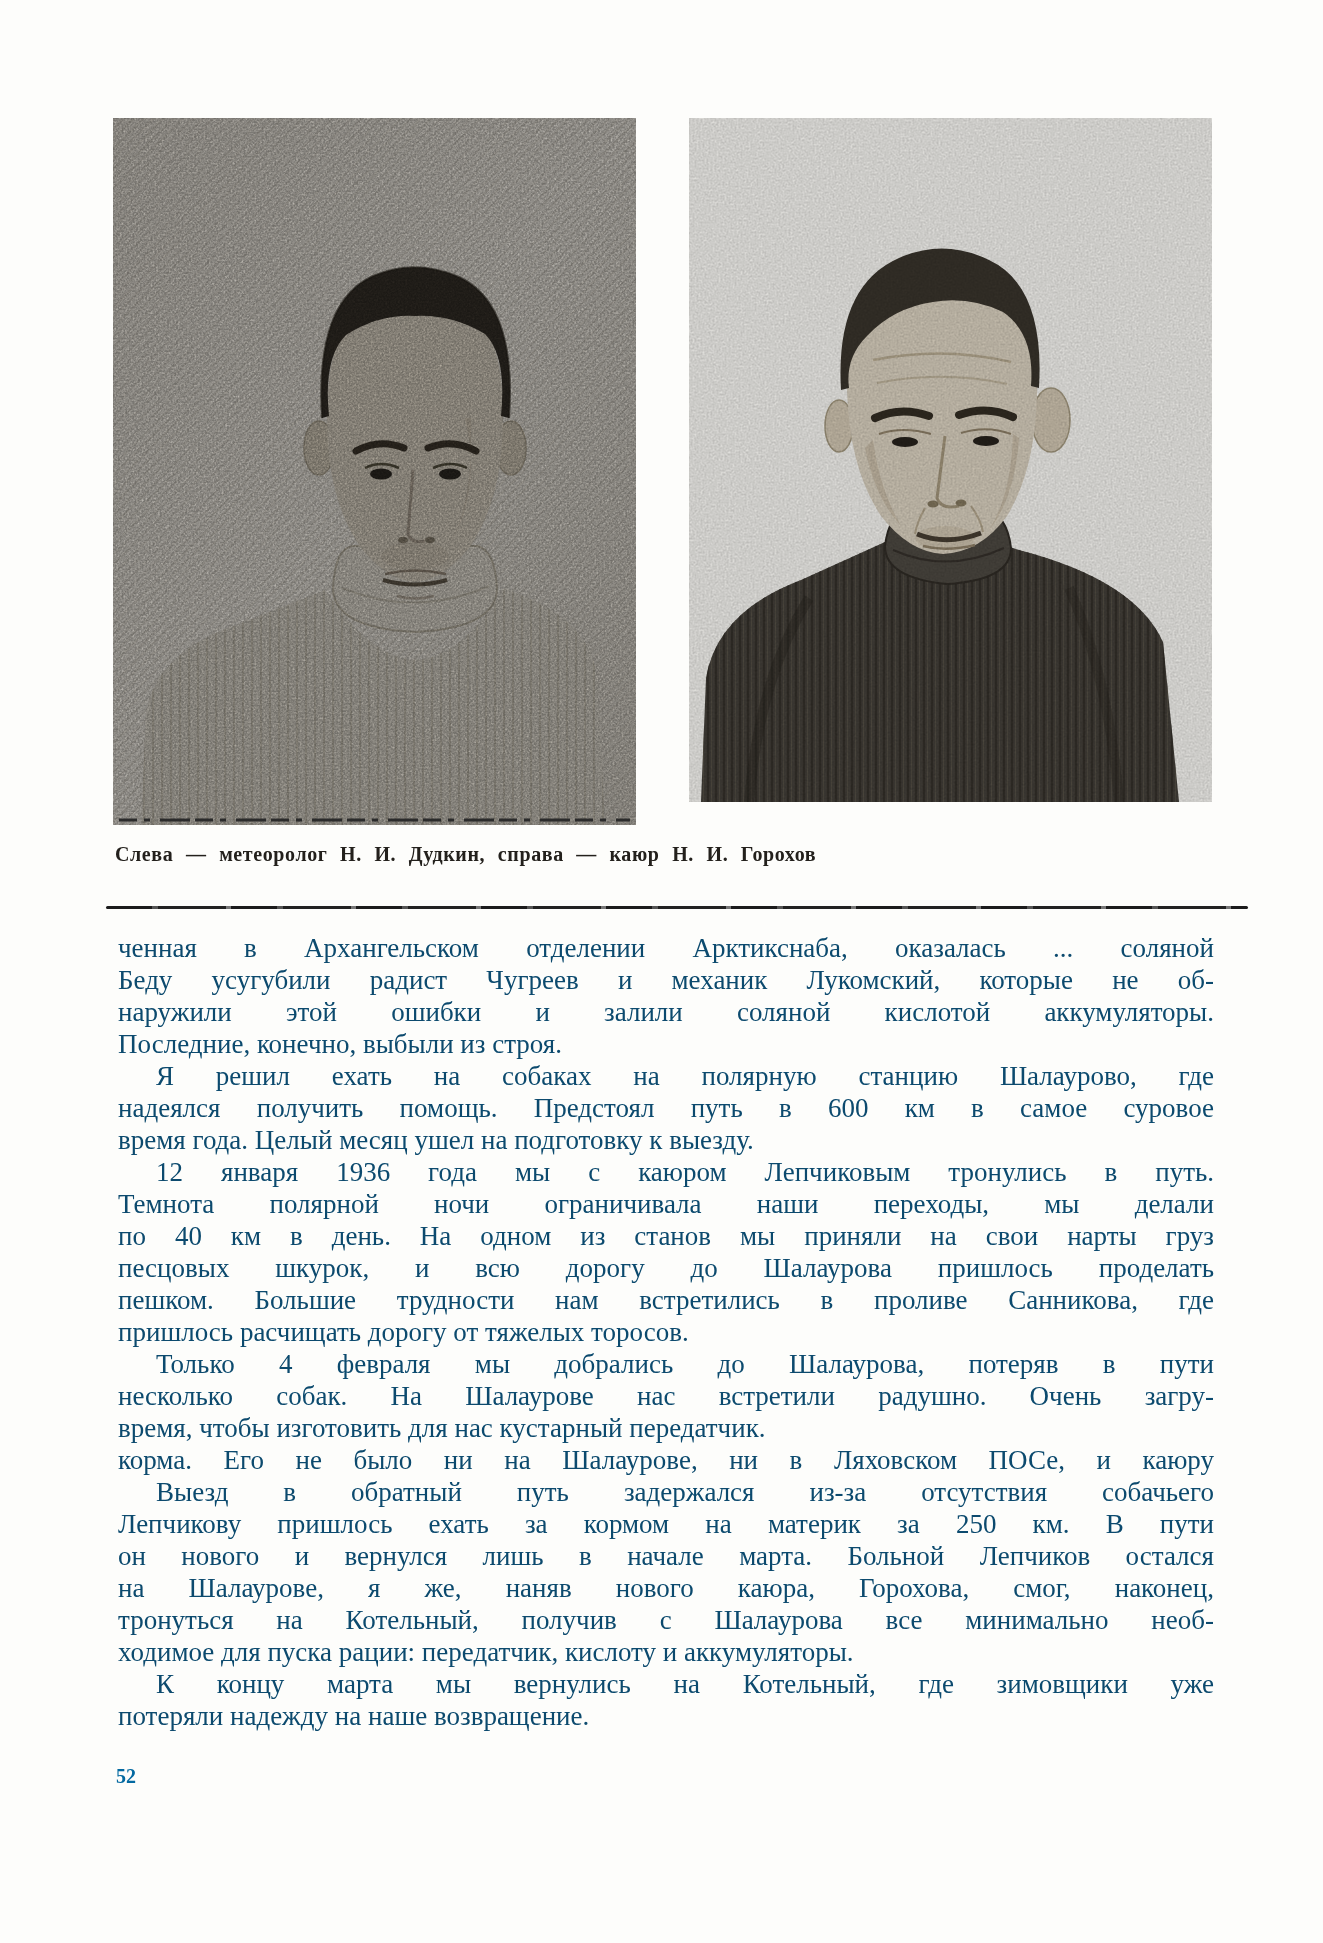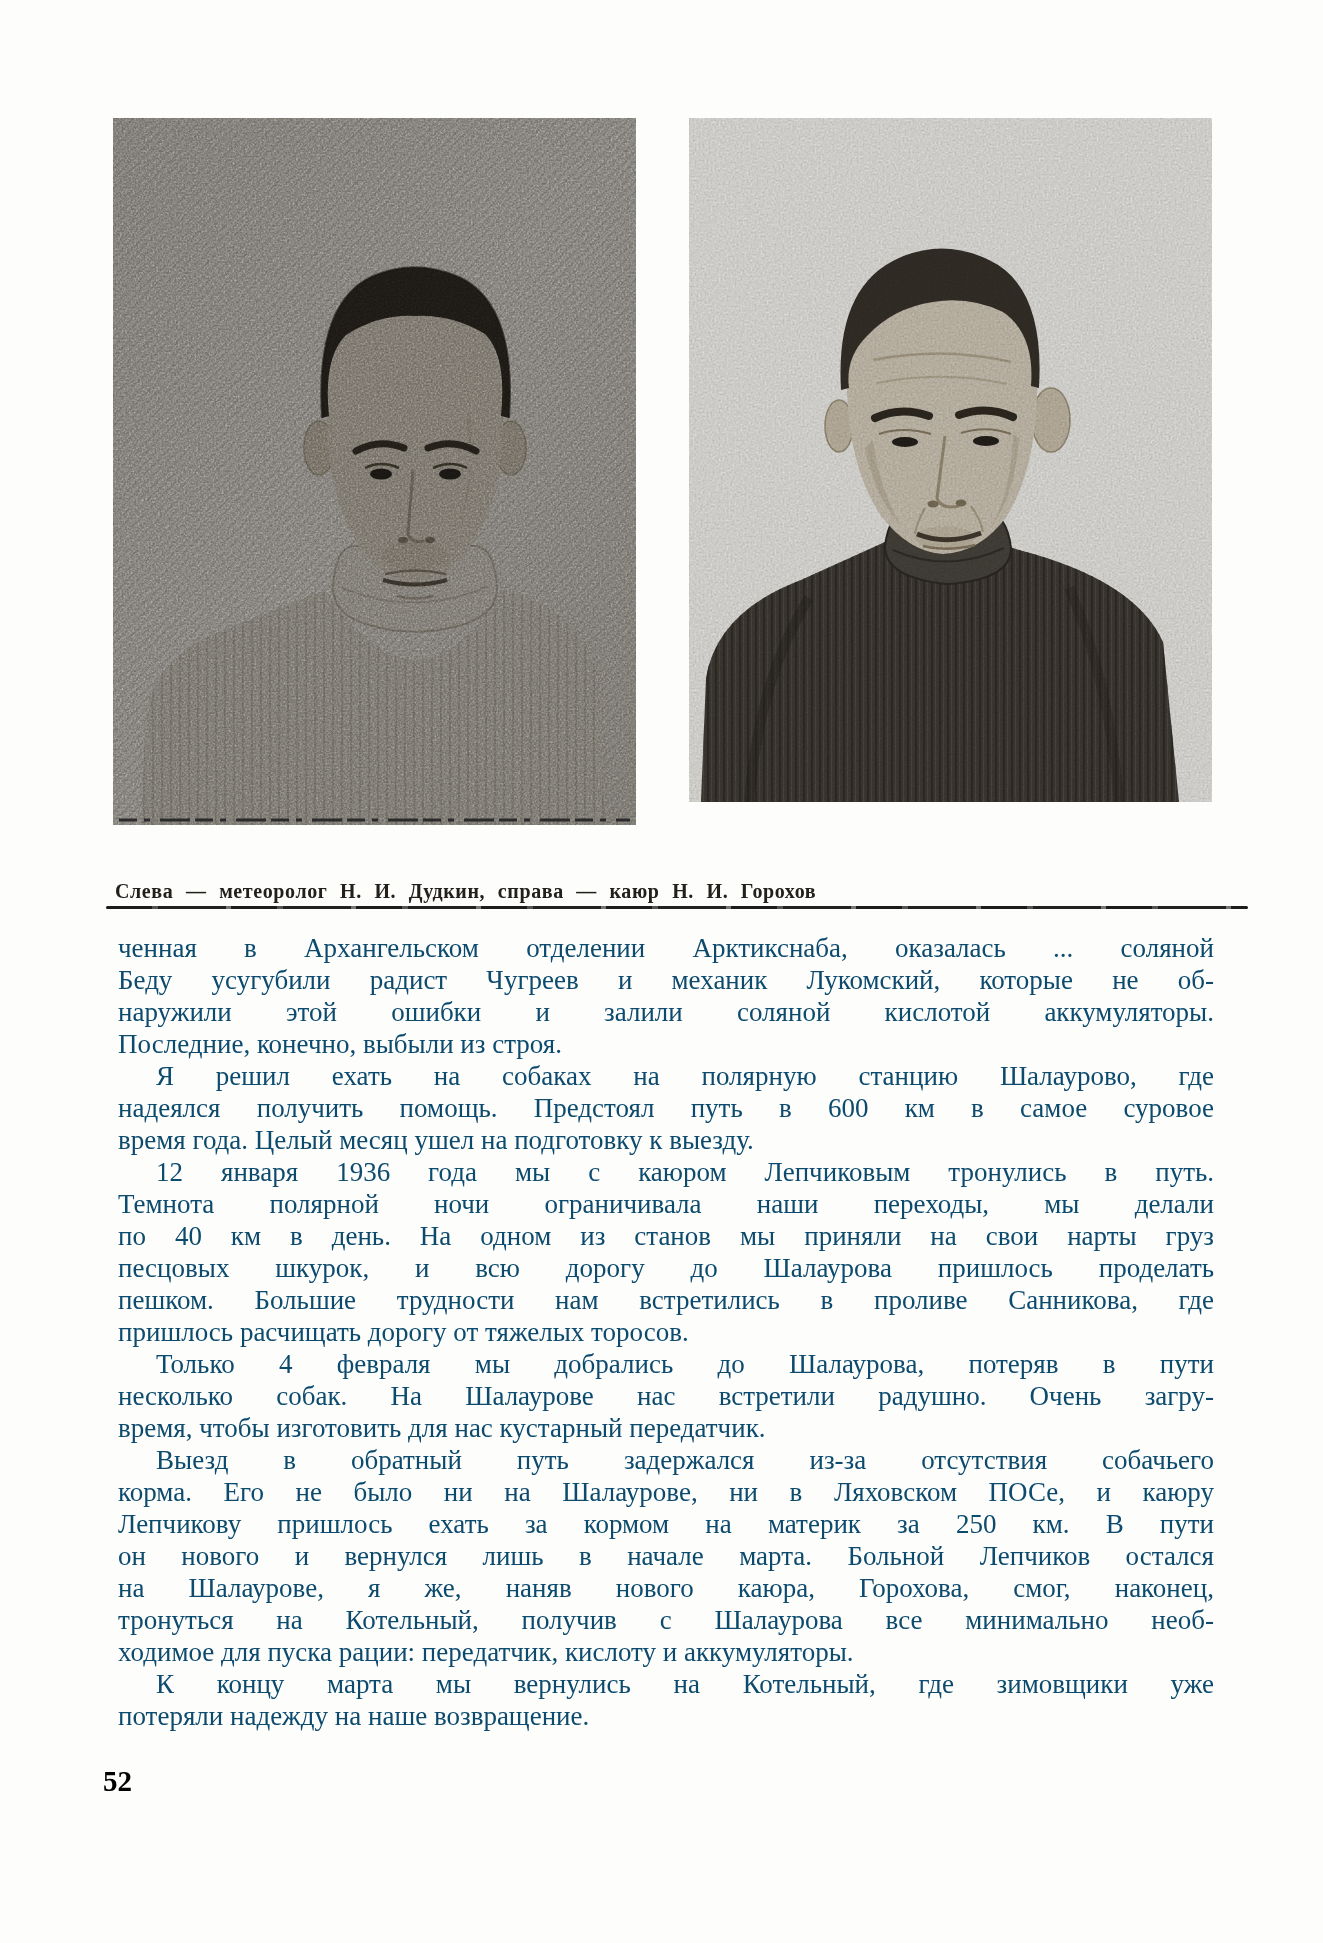--- a/index.html
+++ b/index.html
@@ -17,21 +17,20 @@
   .photo svg { display: block; }
   .caption {
     position: absolute;
     left: 115px; top: 843px; width: 1100px;
     font-weight: bold;
     font-size: 20px;
     letter-spacing: 0.6px;
     word-spacing: 7px;
     color: #23201c;
     white-space: nowrap;
-    margin-top: 37px;
   }
   .divider {
     position: absolute;
     left: 106px; top: 906px; width: 1142px; height: 3px;
     background: repeating-linear-gradient(90deg,
       #1c1c1c 0px, #1c1c1c 46px,
       #555 46px, #555 52px,
       #222 52px, #222 120px,
       #777 120px, #777 125px);
     border-radius: 2px;
@@ -45,24 +44,24 @@
     font-size: 27px;
     line-height: 32px;
     text-align: justify;
     text-align-last: justify;
     white-space: normal;
   }
   .line.last { text-align: left; text-align-last: left; }
   .line.indent { text-indent: 38px; }
   .page-number {
     position: absolute;
-    left: 103px; top: 1765px;
+    left: 116px; top: 1765px;
     font-weight: bold;
-    font-size: 29px;
-    color: #000000;
+    font-size: 20px;
+    color: #0369a1;
   }
 </style>
 </head>
 <body>
 
 <div class="page">
 
   <div class="photo photo-left">
     <svg viewBox="0 0 523 707" width="523" height="707">
       <defs>
@@ -197,22 +196,22 @@
     <div class="line last">время года. Целый месяц ушел на подготовку к выезду.</div>
     <div class="line indent">12 января 1936 года мы с каюром Лепчиковым тронулись в путь.</div>
     <div class="line">Темнота полярной ночи ограничивала наши переходы, мы делали</div>
     <div class="line">по 40 км в день. На одном из станов мы приняли на свои нарты груз</div>
     <div class="line">песцовых шкурок, и всю дорогу до Шалаурова пришлось проделать</div>
     <div class="line">пешком. Большие трудности нам встретились в проливе Санникова, где</div>
     <div class="line last">пришлось расчищать дорогу от тяжелых торосов.</div>
     <div class="line indent">Только 4 февраля мы добрались до Шалаурова, потеряв в пути</div>
     <div class="line">несколько собак. На Шалаурове нас встретили радушно. Очень загру-</div>
     <div class="line last">время, чтобы изготовить для нас кустарный передатчик.</div>
+    <div class="line">корма. Его не было ни на Шалаурове, ни в Ляховском ПОСе, и каюру</div>
     <div class="line indent">Выезд в обратный путь задержался из-за отсутствия собачьего</div>
-    <div class="line">корма. Его не было ни на Шалаурове, ни в Ляховском ПОСе, и каюру</div>
     <div class="line">Лепчикову пришлось ехать за кормом на материк за 250 км. В пути</div>
     <div class="line">он нового и вернулся лишь в начале марта. Больной Лепчиков остался</div>
     <div class="line">на Шалаурове, я же, наняв нового каюра, Горохова, смог, наконец,</div>
     <div class="line">тронуться на Котельный, получив с Шалаурова все минимально необ-</div>
     <div class="line last">ходимое для пуска рации: передатчик, кислоту и аккумуляторы.</div>
     <div class="line indent">К концу марта мы вернулись на Котельный, где зимовщики уже</div>
     <div class="line last">потеряли надежду на наше возвращение.</div>
   </div>
 
   <div class="page-number">52</div>

